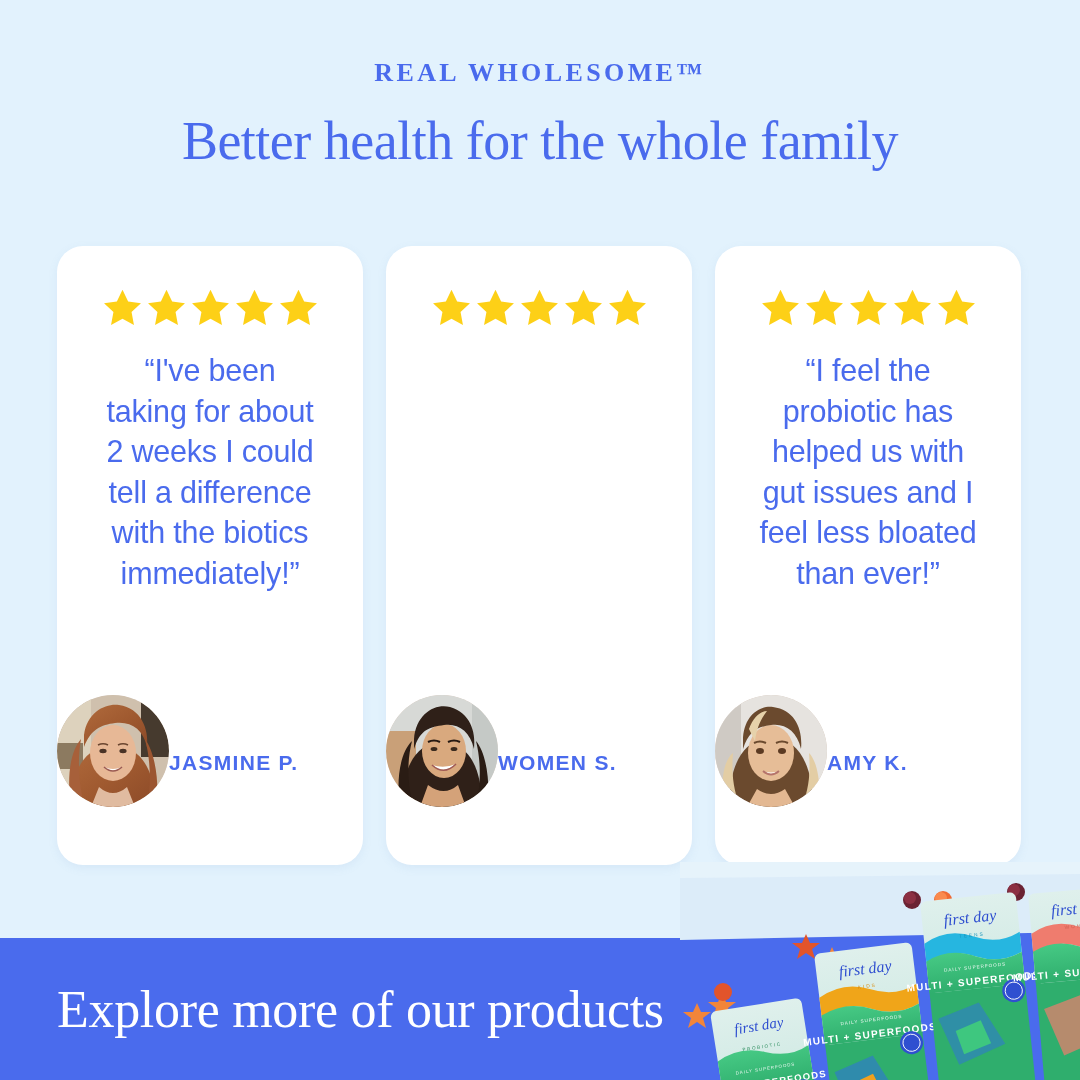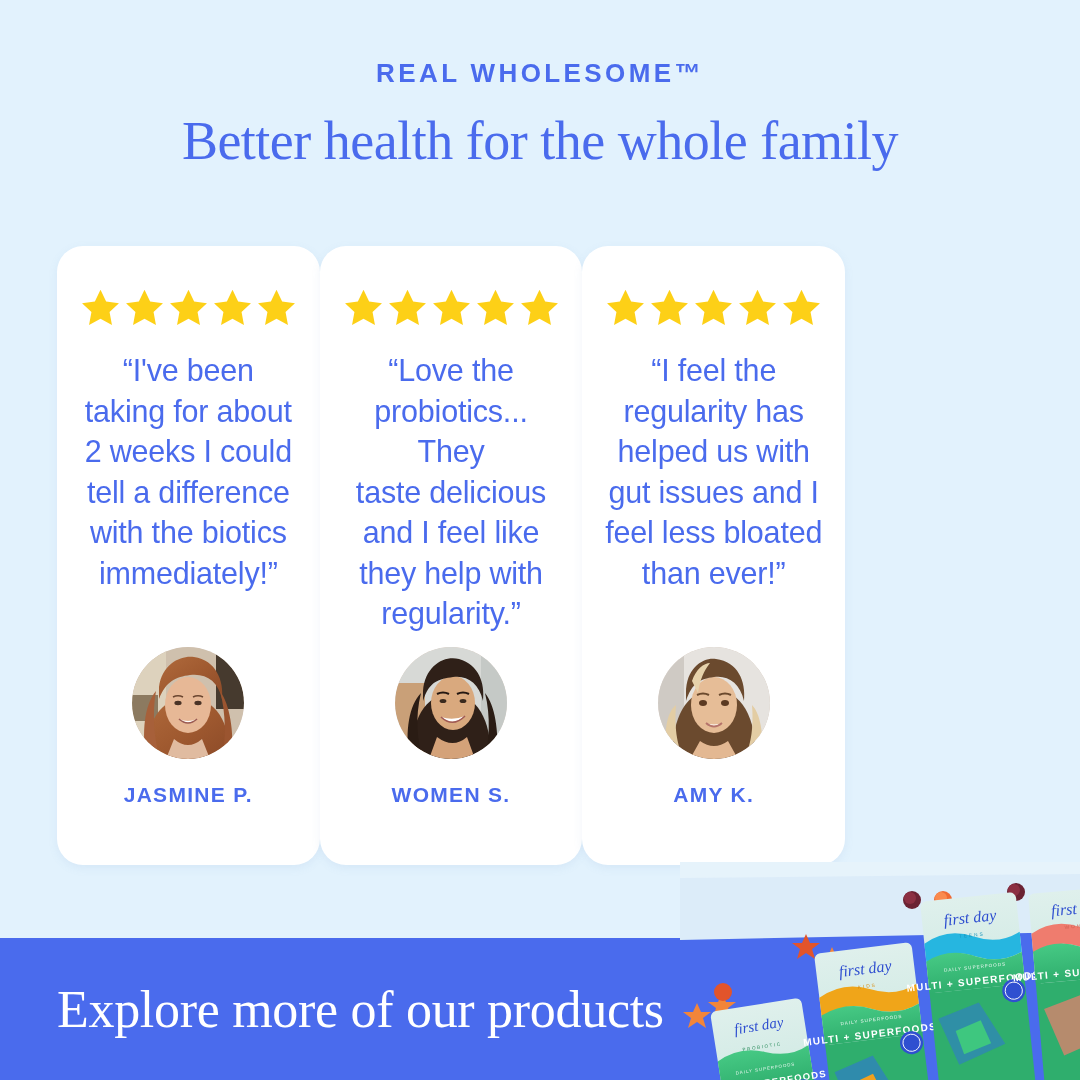--- a/index.html
+++ b/index.html
@@ -23,21 +23,21 @@
     overflow: hidden;
   }
 
   
   .eyebrow {
     position: absolute;
     top: 58px;
     left: 0;
     width: 1080px;
     text-align: center;
-    font-family: Liberation Sans, sans-serif;
+    font-family: Liberation Serif, serif;
     font-weight: bold;
     font-size: 26px;
     letter-spacing: 3.4px;
     color: #4a6bed;
   }
   .headline {
     position: absolute;
     top: 112px;
     left: 0;
     width: 1080px;
@@ -48,21 +48,21 @@
     letter-spacing: -0.5px;
     color: #4a6bed;
     line-height: 1.08;
   }
 
   
   .cards {
     position: absolute;
     top: 246px;
     left: 57px;
-    width: 788px;
+    width: 964px;
     height: 619px;
     display: flex;
     justify-content: space-between;
   }
   .card {
     position: relative;
     width: 306px;
     height: 619px;
     background: #ffffff;
     border-radius: 26px;
@@ -94,21 +94,21 @@
     color: #4a6bed;
     letter-spacing: -0.2px;
     white-space: pre-line;
   }
   .person {
     position: absolute;
     bottom: 58px;
     left: 0;
     width: 100%;
     display: flex;
-    flex-direction: column;
+    flex-direction: row;
     align-items: center;
   }
   .avatar {
     width: 112px;
     height: 112px;
     border-radius: 50%;
     overflow: hidden;
     position: relative;
     background: #d8ccc2;
   }
@@ -236,26 +236,20 @@
         <svg class="star" viewBox="0 0 24 24">
             <polygon fill="#fdd017" points="12,1.6 15.3,8.5 22.8,9.5 17.3,14.7 18.7,22.2 12,18.6 5.3,22.2 6.7,14.7 1.2,9.5 8.7,8.5"></polygon>
           </svg>
         <svg class="star" viewBox="0 0 24 24">
             <polygon fill="#fdd017" points="12,1.6 15.3,8.5 22.8,9.5 17.3,14.7 18.7,22.2 12,18.6 5.3,22.2 6.7,14.7 1.2,9.5 8.7,8.5"></polygon>
           </svg>
         <svg class="star" viewBox="0 0 24 24">
             <polygon fill="#fdd017" points="12,1.6 15.3,8.5 22.8,9.5 17.3,14.7 18.7,22.2 12,18.6 5.3,22.2 6.7,14.7 1.2,9.5 8.7,8.5"></polygon>
           </svg>
       </div>
-      <div class="quote">“Love the
-probiotics... They
-taste delicious
-and I feel like
-they help with
-regularity.”</div>
       <div class="person">
         <div class="avatar">
           <svg viewBox="0 0 112 112">
             <defs>
               <clipPath id="c2">
                   <circle cx="56" cy="56" r="56"></circle>
                 </clipPath>
             </defs>
             <g clip-path="url(#c2)">
               <rect width="112" height="112" fill="#d7d9d6"></rect>
@@ -292,21 +286,21 @@
             <polygon fill="#fdd017" points="12,1.6 15.3,8.5 22.8,9.5 17.3,14.7 18.7,22.2 12,18.6 5.3,22.2 6.7,14.7 1.2,9.5 8.7,8.5"></polygon>
           </svg>
         <svg class="star" viewBox="0 0 24 24">
             <polygon fill="#fdd017" points="12,1.6 15.3,8.5 22.8,9.5 17.3,14.7 18.7,22.2 12,18.6 5.3,22.2 6.7,14.7 1.2,9.5 8.7,8.5"></polygon>
           </svg>
         <svg class="star" viewBox="0 0 24 24">
             <polygon fill="#fdd017" points="12,1.6 15.3,8.5 22.8,9.5 17.3,14.7 18.7,22.2 12,18.6 5.3,22.2 6.7,14.7 1.2,9.5 8.7,8.5"></polygon>
           </svg>
       </div>
       <div class="quote">“I feel the
-regularity has
+probiotic has
 helped us with
 gut issues and I
 feel less bloated
 than ever!”</div>
       <div class="person">
         <div class="avatar">
           <svg viewBox="0 0 112 112">
             <defs>
               <clipPath id="c3">
                   <circle cx="56" cy="56" r="56"></circle>

